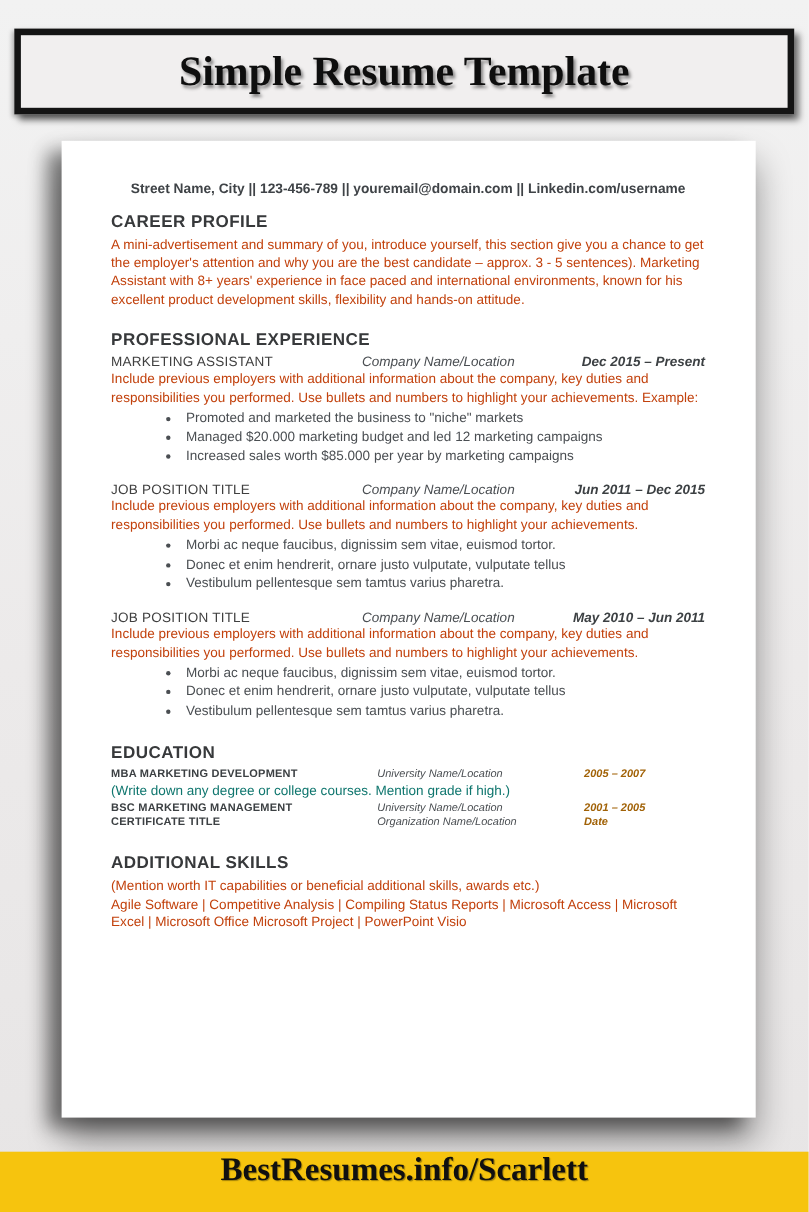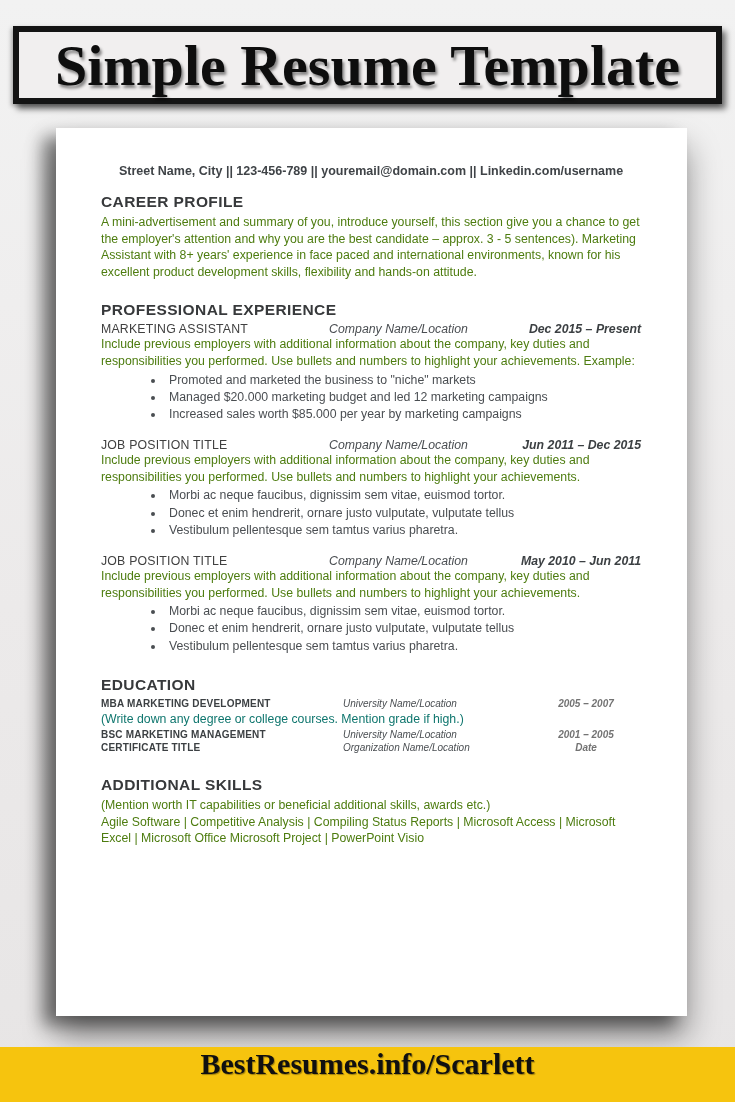--- a/index.html
+++ b/index.html
@@ -18,21 +18,21 @@
   .banner-box {
     position: absolute; left: 13px; top: 26px; right: 13px; height: 66px;
     background: #f1efef;
     border: 6px solid #141414;
     box-shadow: 4px 5px 6px rgba(0,0,0,0.55), -2px 2px 4px rgba(0,0,0,0.25);
     display: flex; align-items: center; justify-content: center;
   }
   .banner-title {
     font-family: "Liberation Serif", serif;
     font-weight: bold;
-    font-size: 58px;
+    font-size: 38px;
     letter-spacing: 0px;
     color: #0e0e0e;
     text-shadow: 2px 3px 3px rgba(0,0,0,0.45);
     white-space: nowrap;
   }
 
   
   .paper {
     position: absolute; left: 56px; top: 128px; width: 631px; height: 888px;
     background: #ffffff;
@@ -64,41 +64,41 @@
     margin: 0 0 3px 0;
     font-size: 15.5px;
     font-weight: bold;
     letter-spacing: 0.4px;
     color: #37393b;
   }
   .body-text {
     margin: 0;
     font-size: 12.3px;
     line-height: 1.35;
-    color: #4d7c0f;
+    color: #c2410c;
   }
 
   
   .job { margin-top: 15px; }
   .job.firstjob { margin-top: 3px; }
   .job-head { display: flex; align-items: baseline; font-size: 12.3px; }
   .job-title { width: 205px; font-weight: normal; color: #404040; letter-spacing: 0.2px; }
   .job-company { flex: 1; text-align: center; font-style: italic; color: #4a4e52; }
   .job-dates { width: 150px; text-align: right; font-weight: bold; font-style: italic; color: #3c4043; }
   ul.bullets { margin: 2px 0 0 0; padding-left: 64px; }
   ul.bullets li {
     font-size: 12.3px; line-height: 1.4; color: #4a4e52;
     padding-left: 4px;
   }
 
   
   .edu-row { display: flex; align-items: baseline; font-size: 10px; line-height: 1.38; }
   .edu-title { width: 242px; font-weight: bold; color: #3c4043; letter-spacing: 0.2px; }
   .edu-org { flex: 1; font-style: italic; color: #4a4e52; }
-  .edu-dates { width: 110px; text-align: center; font-weight: bold; font-style: italic; color: #737373; }
+  .edu-dates { width: 110px; text-align: left; font-weight: bold; font-style: italic; color: #a16207; }
   .edu-note { font-size: 12.3px; line-height: 1.38; color: #0f766e; }
 
   
   .footer-band {
     position: absolute; left: 0; right: 0; bottom: 0; height: 55px;
     background: #f6c40e;
     display: flex; align-items: flex-start; justify-content: center;
   }
   .footer-url {
     font-family: "Liberation Serif", serif;

